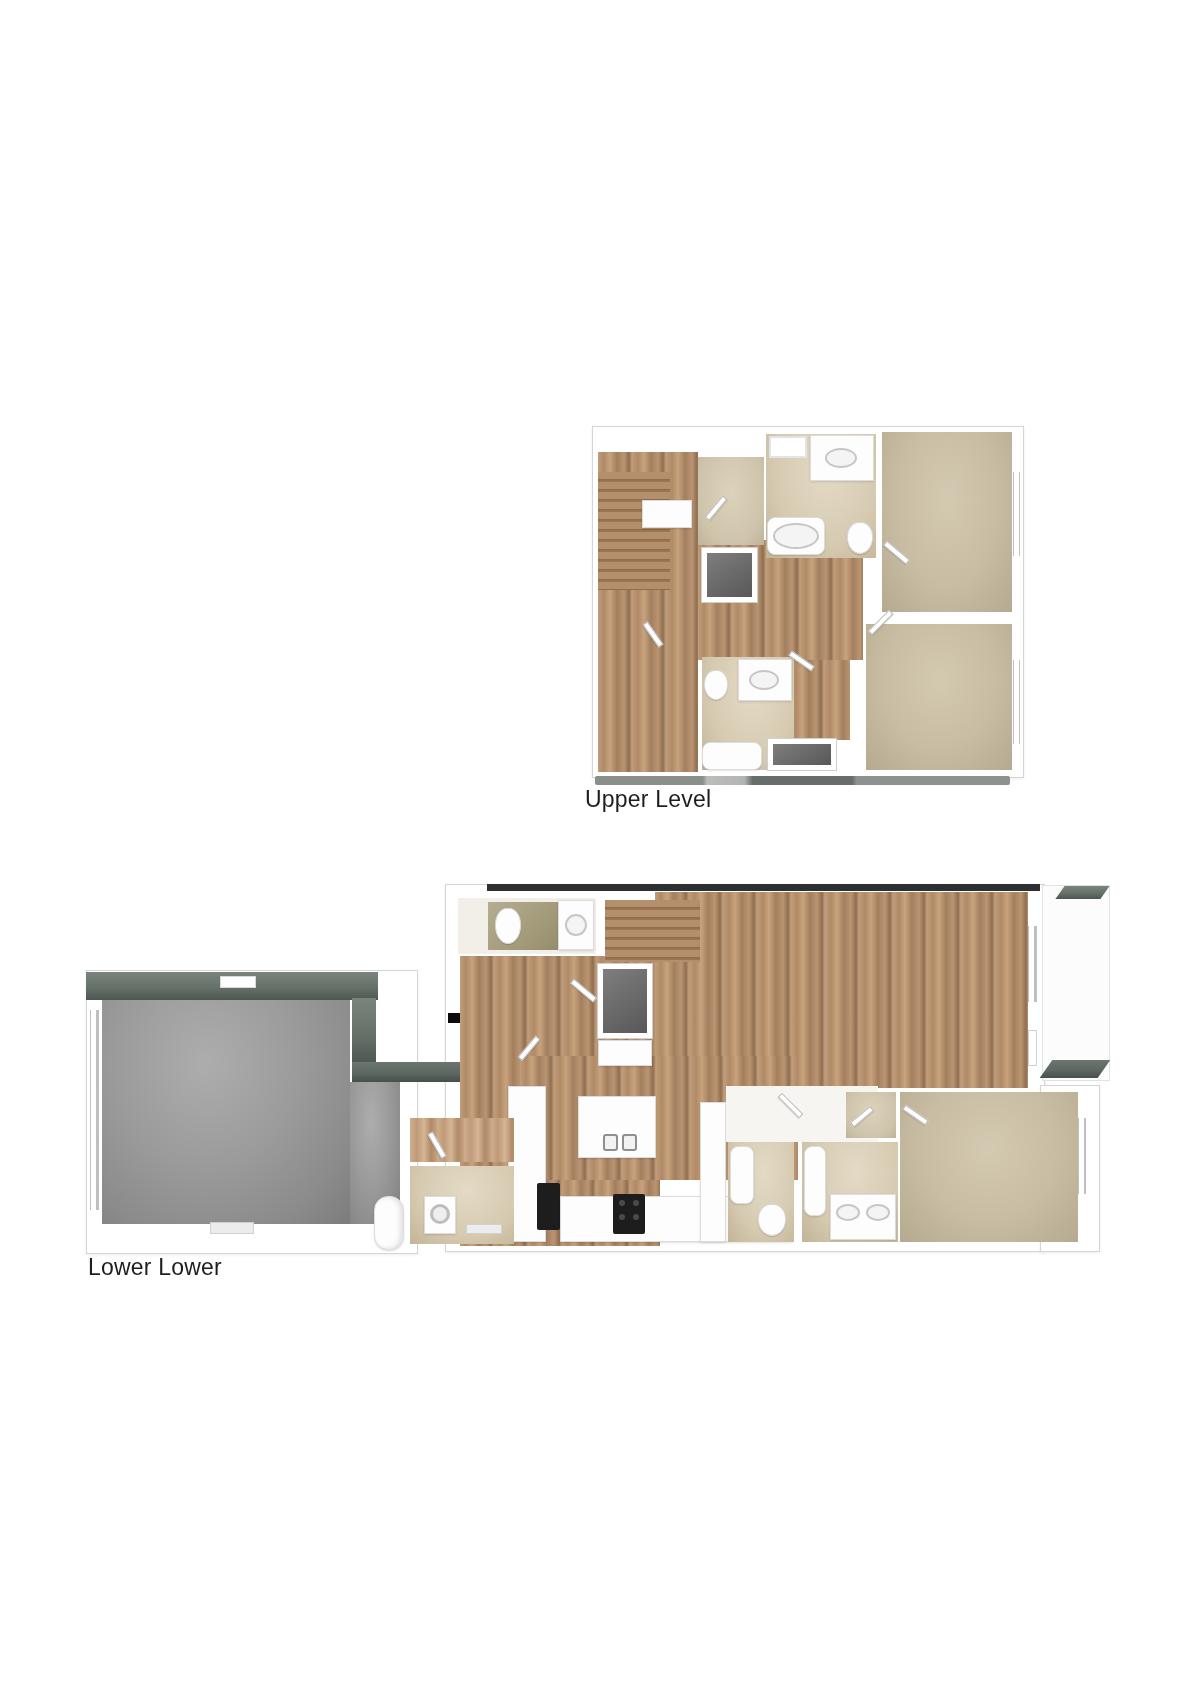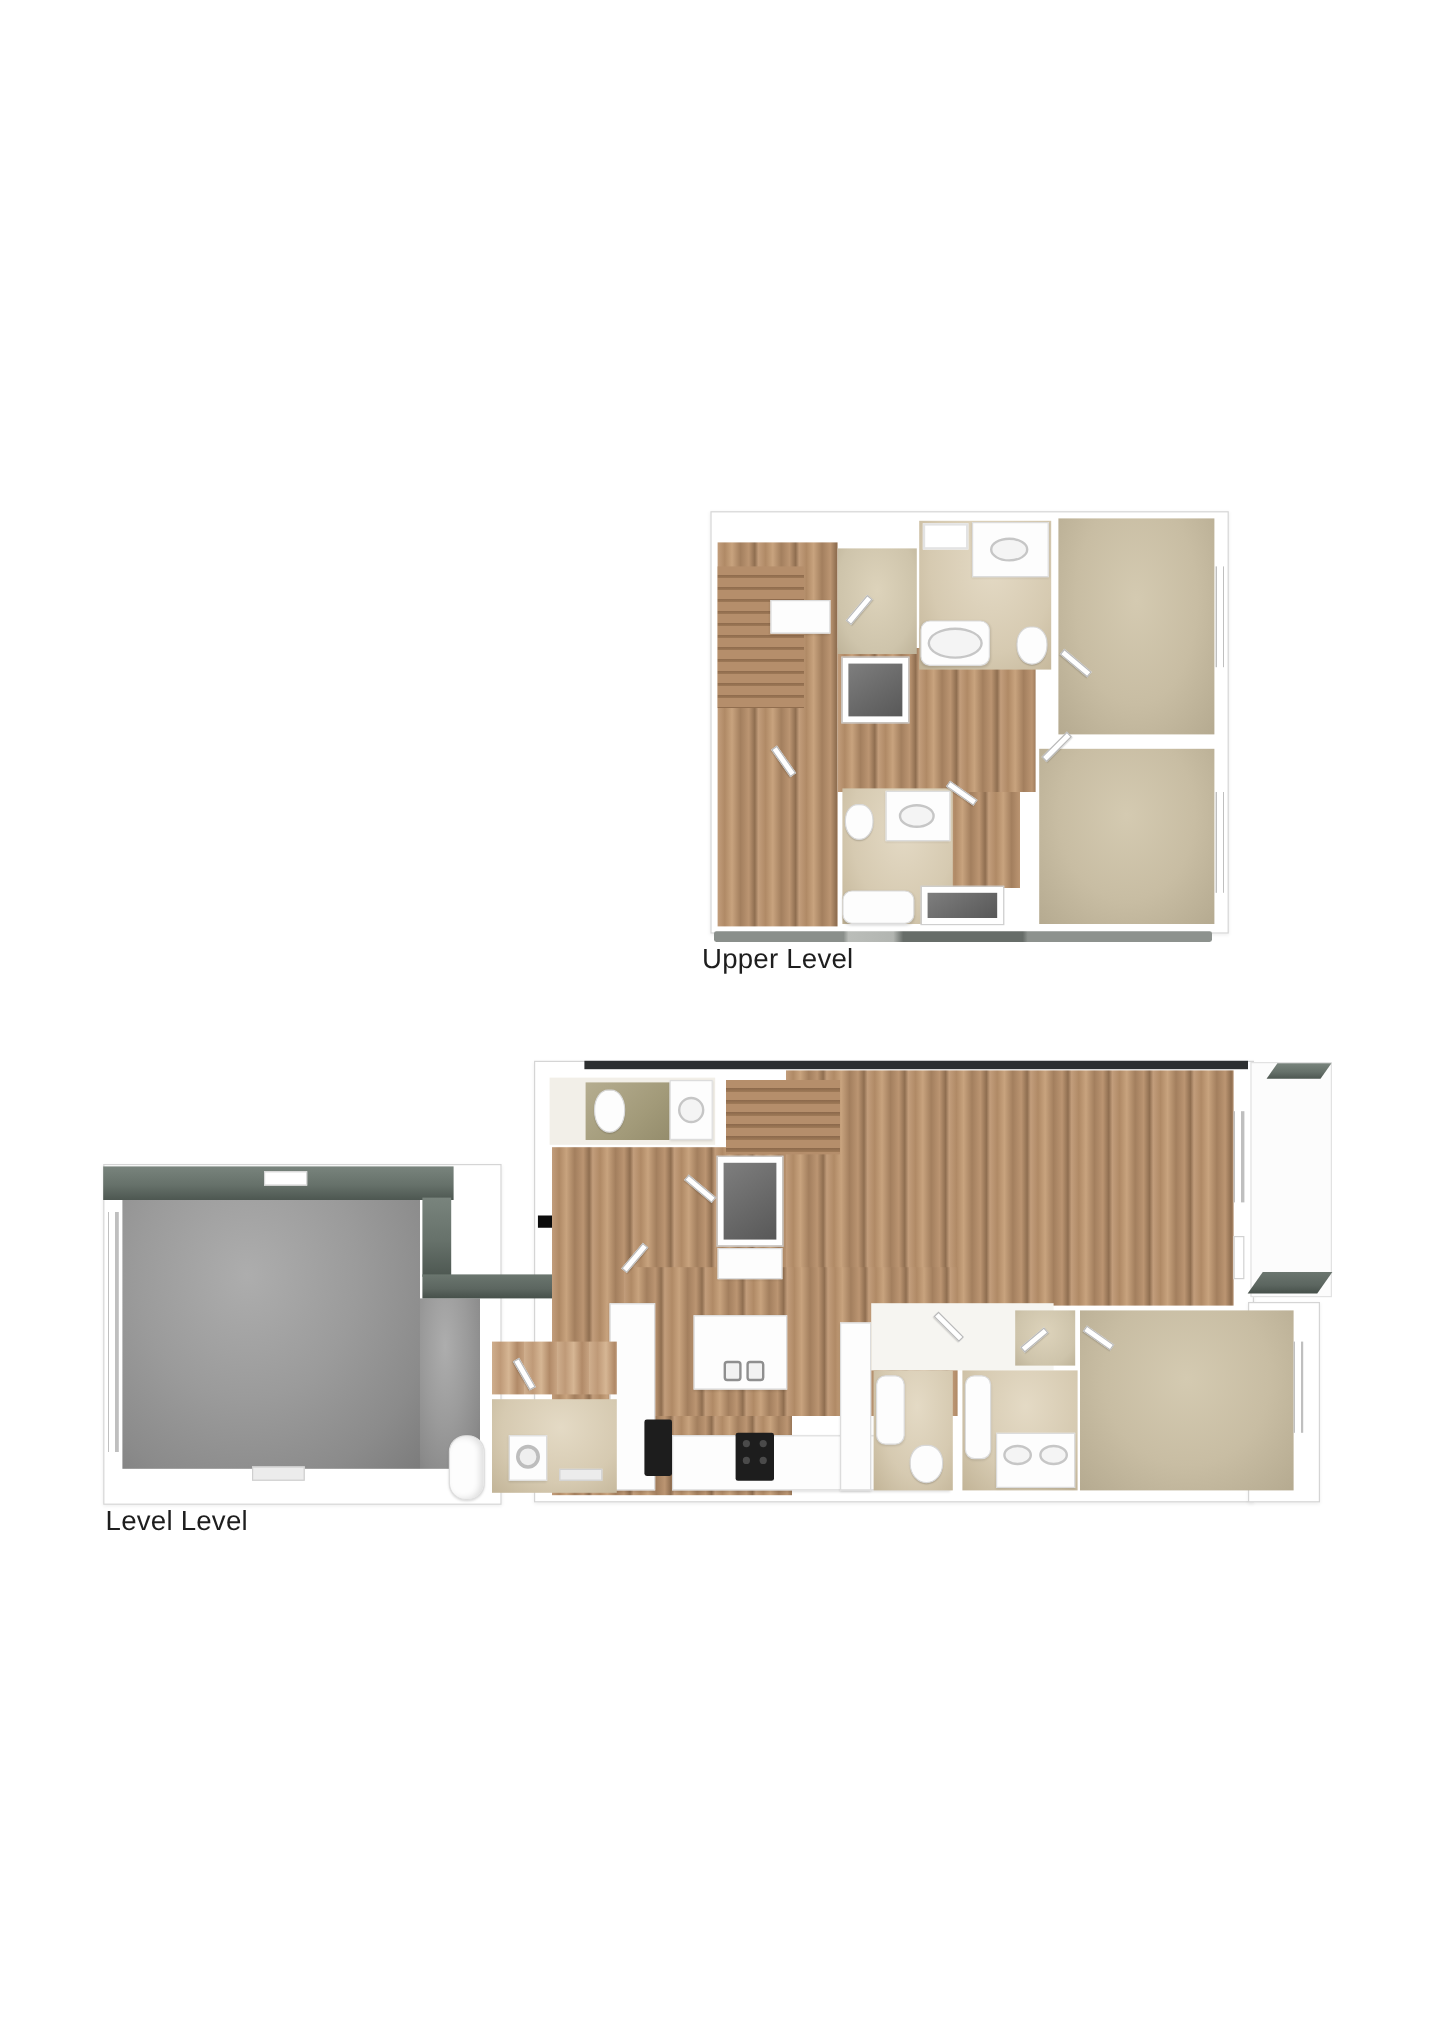--- a/index.html
+++ b/index.html
@@ -154,16 +154,16 @@
     <div class="abs" style="left:948px;top:170px;width:9px;height:36px;background:#ffffff;border:1px solid #d2d2d2;box-sizing:border-box;"></div>
     <div class="abs winV" style="left:998px;top:258px;width:8px;height:76px;"></div>
 
     <div class="abs door" style="left:492px;top:118px;width:28px;transform:rotate(40deg);"></div>
     <div class="abs door" style="left:440px;top:196px;width:26px;transform:rotate(-50deg);"></div>
     <div class="abs door" style="left:700px;top:232px;width:28px;transform:rotate(45deg);"></div>
     <div class="abs door" style="left:772px;top:262px;width:24px;transform:rotate(-40deg);"></div>
     <div class="abs door" style="left:350px;top:270px;width:26px;transform:rotate(60deg);"></div>
     <div class="abs door" style="left:824px;top:244px;width:26px;transform:rotate(35deg);"></div>
 
-    <div class="abs lvl-label" style="left:8px;top:394px;">Level Level</div>
+    <div class="abs lvl-label" style="left:8px;top:394px;">Lower Lower</div>
   </div>
 
 </div>
 
 </body></html>

